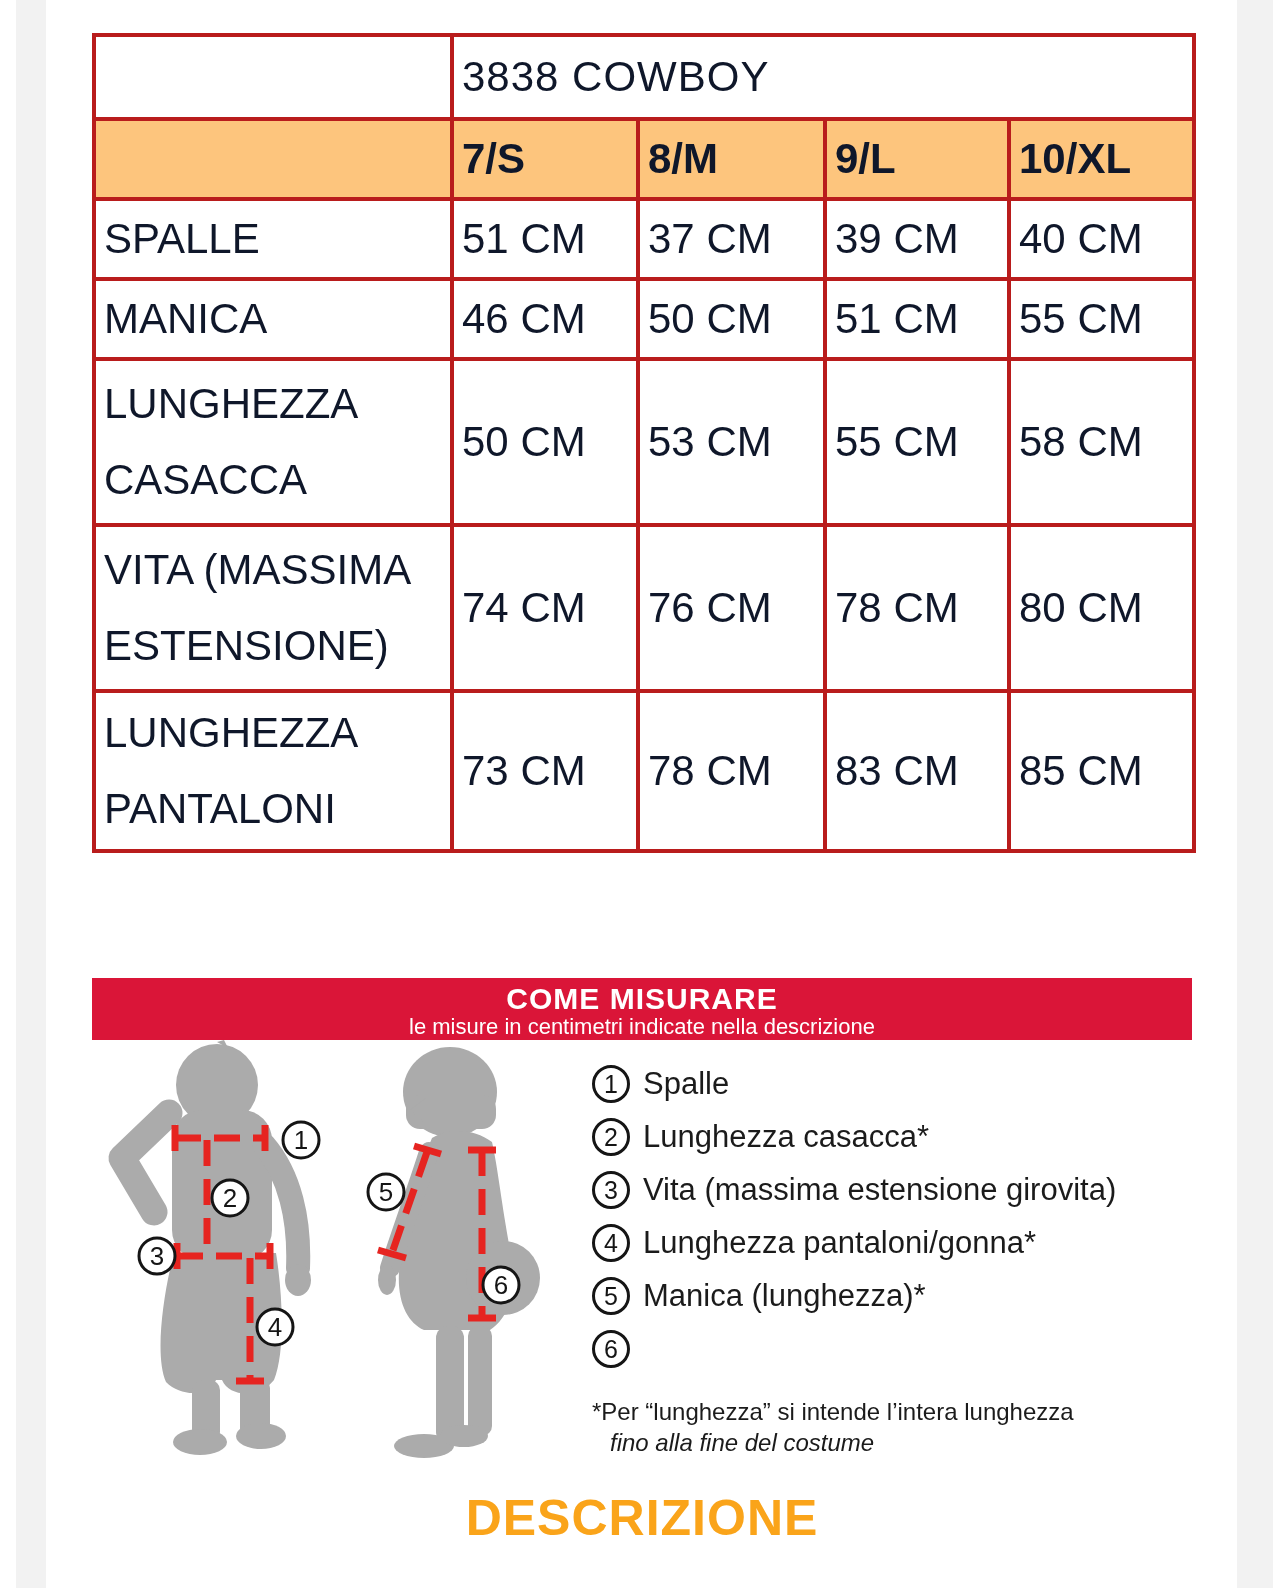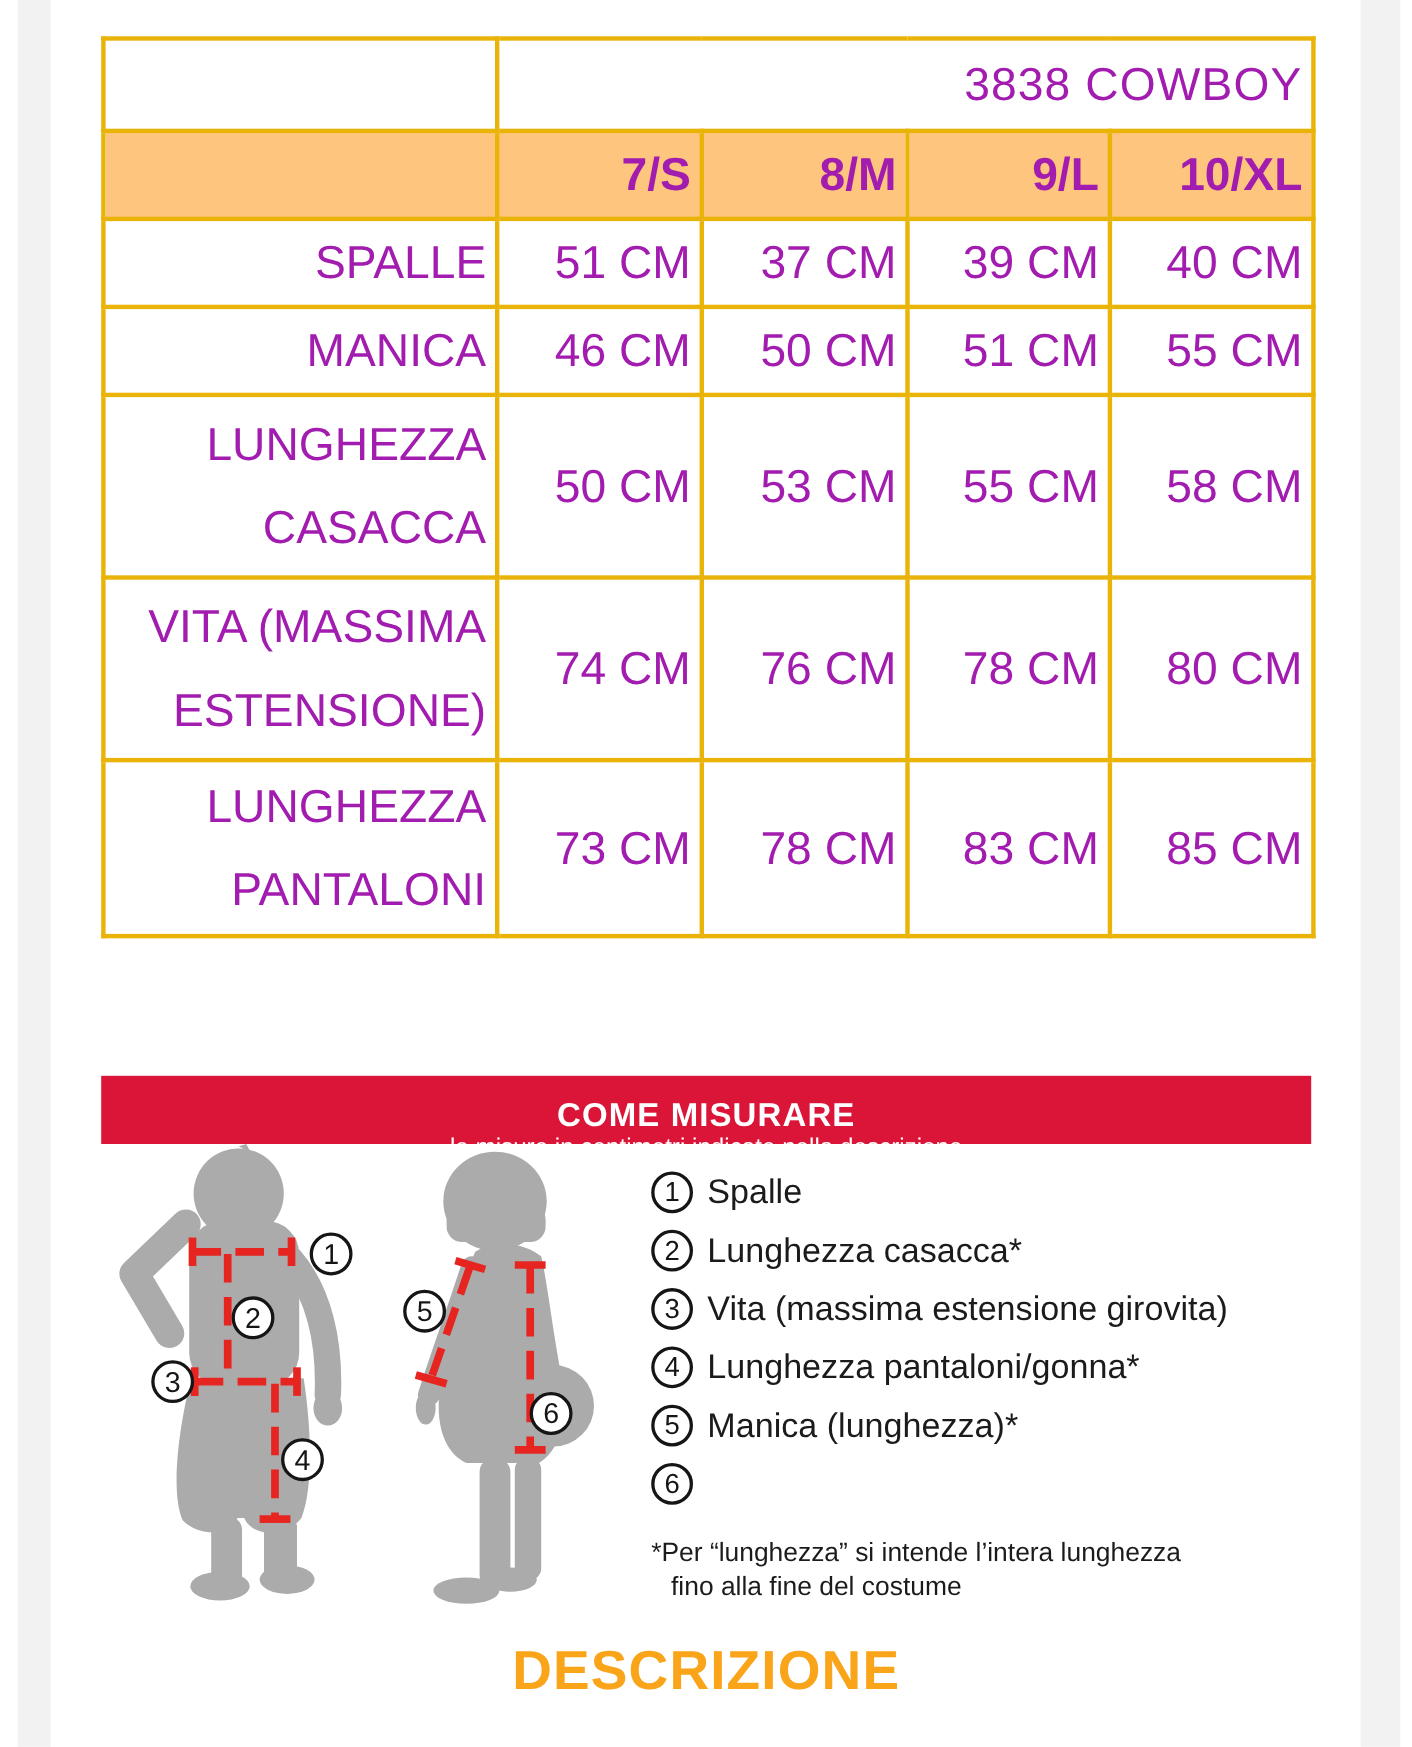--- a/index.html
+++ b/index.html
@@ -9,54 +9,54 @@
   }
   .edge-strip{position:absolute;top:0;height:1588px;background:#f2f2f2;}
   .edge-strip.left{left:16px;width:30px;}
   .edge-strip.right{left:1237px;width:36px;}
 
   .content{position:absolute;left:92px;top:33px;width:1100px;}
 
   
   table.size-chart{border-collapse:collapse;width:1100px;table-layout:fixed;}
   table.size-chart td{
-    border:4px solid #eab308;text-align:right;vertical-align:middle;
-    padding:0 8px;font-size:42px;color:#a21caf;line-height:1.8;
+    border:4px solid #b91c1c;text-align:left;vertical-align:middle;
+    padding:0 8px;font-size:42px;color:#0f172a;line-height:1.8;
     background:#ffffff;overflow:hidden;
   }
   td.product-title-cell{font-size:38px;color:#f9c382;letter-spacing:1px;}
   tr.sizes-row td{background:#fdc57d;}
   td.size-head{font-size:36px;font-weight:bold;color:#f20000;}
   tr.r-short{height:80px;}
   tr.r-title{height:84px;}
   tr.r-sizes{height:78px;}
   tr.r-tall{height:166px;}
   tr.r-tall2{height:160px;}
 
   
   .measure-banner{
     margin-top:125px;width:1100px;height:62px;background:#da1538;
-    color:#ffffff;text-align:center;box-sizing:border-box;padding-top:21px;
+    color:#ffffff;text-align:center;box-sizing:border-box;padding-top:5px;
   }
   .measure-banner .mb-title{font-size:30px;font-weight:bold;line-height:32px;letter-spacing:1px;}
   .measure-banner .mb-subtitle{font-size:22px;line-height:24px;}
 
   
   .measure-body{display:flex;width:1100px;height:432px;}
   .figure-area{width:500px;height:432px;flex:0 0 auto;}
   .measure-list{flex:1 1 auto;box-sizing:border-box;padding-top:26px;}
   .ml-item{display:flex;align-items:center;margin-bottom:16px;height:37px;}
   .ml-num{
     flex:0 0 auto;width:32px;height:32px;border:3px solid #151515;border-radius:50%;
     display:flex;align-items:center;justify-content:center;
     font-size:25px;font-weight:500;color:#151515;margin-right:13px;line-height:1;
   }
   .ml-label{font-size:31px;color:#1b1b1b;white-space:nowrap;}
   .ml-footnote{margin-top:28px;font-size:24px;color:#1b1b1b;line-height:31px;}
-  .ml-footnote .fn2{padding-left:18px;}
+  .ml-footnote .fn2{padding-left:18px;font-style:italic;}
 
   
   .description-heading{
     margin-top:8px;width:1100px;text-align:center;
     font-size:50px;line-height:76px;font-weight:600;color:#faa41a;letter-spacing:1px;
   }
 
   
   .sil{fill:#ababab;}
   .redline{stroke:#e62420;stroke-width:7;fill:none;}

